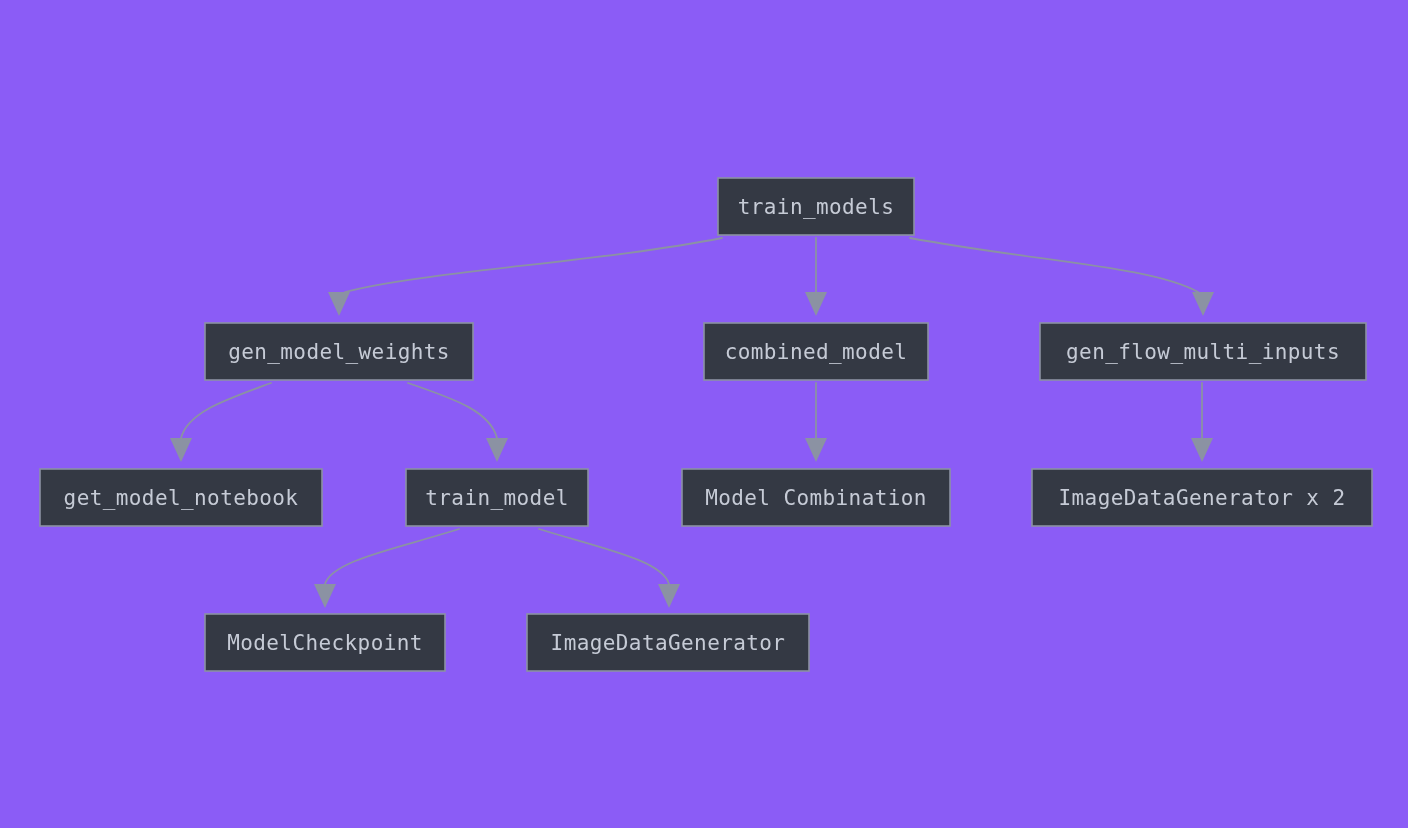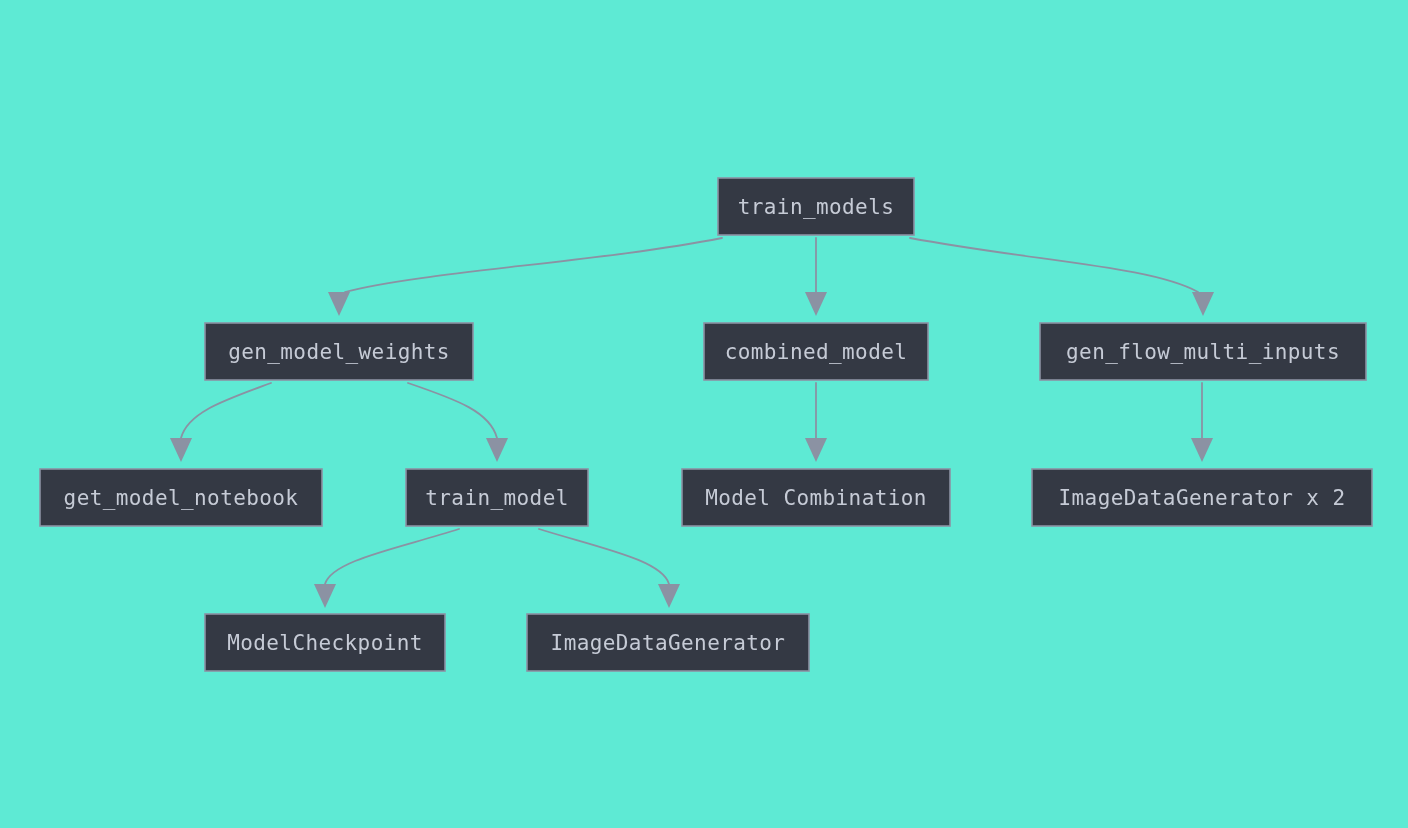--- a/index.html
+++ b/index.html
@@ -10,21 +10,21 @@
   body {
     width: 1408px;
     height: 828px;
     overflow: hidden;
     font-family: "DejaVu Sans Mono", "Liberation Mono", monospace;
   }
   #diagram-root {
     position: relative;
     width: 1408px;
     height: 828px;
-    background: #5eead4;
+    background: #8b5cf6;
   }
   #graph-svg {
     position: absolute;
     top: 0;
     left: 0;
     width: 1408px;
     height: 828px;
     display: block;
   }
   .node-box {

